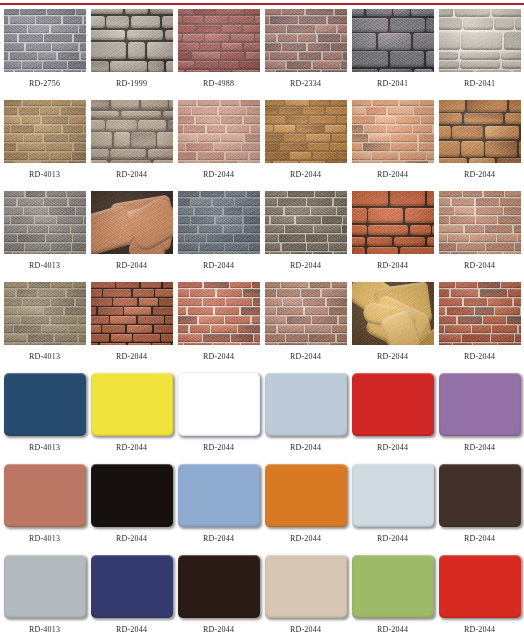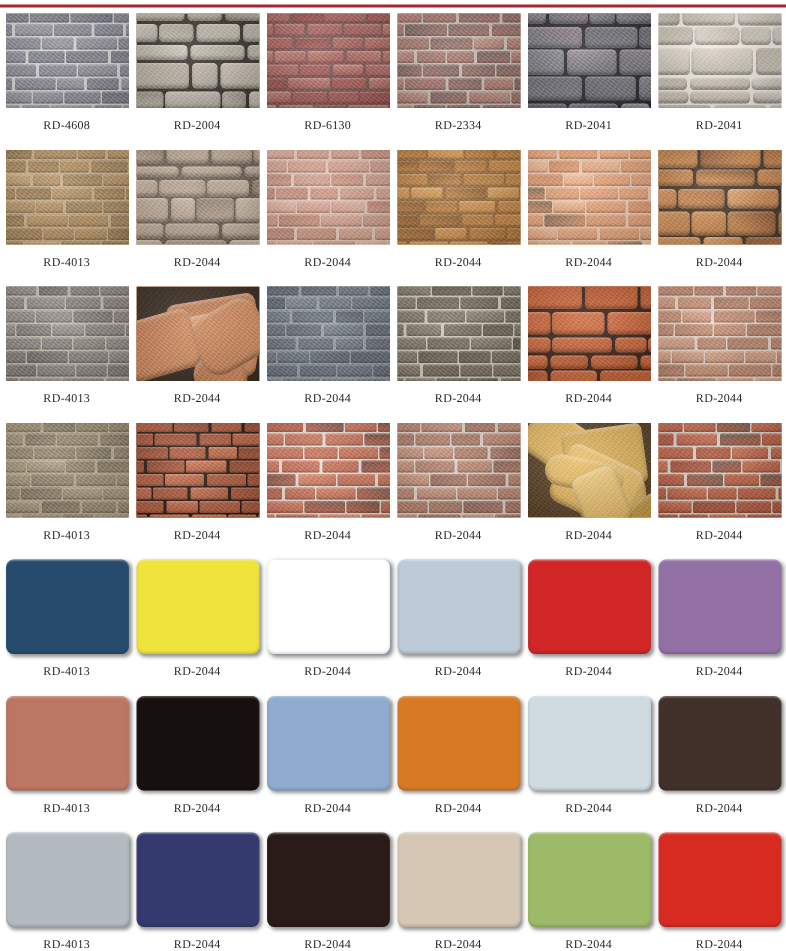--- a/index.html
+++ b/index.html
@@ -108,21 +108,21 @@
           <div class="brk" style="left: 64.802px; top: 52px; width: 25.4189px; height: 7.6px; background: linear-gradient(176deg, rgb(118, 119, 127), rgb(141, 142, 152)); box-shadow: rgba(255, 255, 255, 0.18) 0px 1px 0px inset, rgba(0, 0, 0, 0.22) 0px -1px 1px inset;"></div>
           <div class="brk" style="left: -14px; top: 61px; width: 23.6099px; height: 7.6px; background: linear-gradient(173deg, rgb(163, 160, 168), rgb(141, 142, 152)); box-shadow: rgba(255, 255, 255, 0.18) 0px 1px 0px inset, rgba(0, 0, 0, 0.22) 0px -1px 1px inset;"></div>
           <div class="brk" style="left: 11.0099px; top: 61px; width: 18.4422px; height: 7.6px; background: linear-gradient(191deg, rgb(155, 151, 160), rgb(141, 142, 152)); box-shadow: rgba(255, 255, 255, 0.18) 0px 1px 0px inset, rgba(0, 0, 0, 0.22) 0px -1px 1px inset;"></div>
           <div class="brk" style="left: 30.8521px; top: 61px; width: 26.9531px; height: 7.6px; background: linear-gradient(153deg, rgb(163, 160, 168), rgb(141, 142, 152)); box-shadow: rgba(255, 255, 255, 0.18) 0px 1px 0px inset, rgba(0, 0, 0, 0.22) 0px -1px 1px inset;"></div>
           <div class="brk" style="left: 59.2052px; top: 61px; width: 18.3118px; height: 7.6px; background: linear-gradient(161deg, rgb(138, 138, 149), rgb(141, 142, 152)); box-shadow: rgba(255, 255, 255, 0.18) 0px 1px 0px inset, rgba(0, 0, 0, 0.22) 0px -1px 1px inset;"></div>
           <div class="brk" style="left: 78.917px; top: 61px; width: 25.7571px; height: 7.6px; background: linear-gradient(168deg, rgb(155, 151, 160), rgb(141, 142, 152)); box-shadow: rgba(255, 255, 255, 0.18) 0px 1px 0px inset, rgba(0, 0, 0, 0.22) 0px -1px 1px inset;"></div>
         </div>
         <div class="grain"></div>
         <div class="vig"></div>
       </div>
-      <div class="caption">RD-4608</div>
+      <div class="caption">RD-2756</div>
     </div>
     <div class="swatch-cell">
       <div class="tile" style="background: rgb(185, 177, 164);">
         <div class="stone" style="background: rgb(59, 54, 48);">
           <div class="stn" style="left: -4px; top: -3px; width: 36.4647px; height: 8.06548px; background: linear-gradient(160deg, rgb(194, 187, 173), rgb(185, 177, 164) 70%); box-shadow: rgba(255, 255, 255, 0.22) 0px 1px 1px inset, rgba(0, 0, 0, 0.28) 0px -2px 2px inset;"></div>
           <div class="stn" style="left: 34.0647px; top: -3px; width: 23.5594px; height: 8.06548px; background: linear-gradient(192deg, rgb(168, 160, 148), rgb(185, 177, 164) 70%); box-shadow: rgba(255, 255, 255, 0.22) 0px 1px 1px inset, rgba(0, 0, 0, 0.28) 0px -2px 2px inset;"></div>
           <div class="stn" style="left: 59.224px; top: -3px; width: 32.2308px; height: 8.06548px; background: linear-gradient(139deg, rgb(154, 147, 134), rgb(185, 177, 164) 70%); box-shadow: rgba(255, 255, 255, 0.22) 0px 1px 1px inset, rgba(0, 0, 0, 0.28) 0px -2px 2px inset;"></div>
           <div class="stn" style="left: -4px; top: 6.66548px; width: 18.3025px; height: 12.5816px; background: linear-gradient(147deg, rgb(215, 209, 198), rgb(185, 177, 164) 70%); box-shadow: rgba(255, 255, 255, 0.22) 0px 1px 1px inset, rgba(0, 0, 0, 0.28) 0px -2px 2px inset;"></div>
           <div class="stn" style="left: 15.9025px; top: 6.66548px; width: 22.7194px; height: 12.5816px; background: linear-gradient(228deg, rgb(168, 160, 148), rgb(185, 177, 164) 70%); box-shadow: rgba(255, 255, 255, 0.22) 0px 1px 1px inset, rgba(0, 0, 0, 0.28) 0px -2px 2px inset;"></div>
           <div class="stn" style="left: 40.2219px; top: 6.66548px; width: 29.1815px; height: 12.5816px; background: linear-gradient(196deg, rgb(194, 187, 173), rgb(185, 177, 164) 70%); box-shadow: rgba(255, 255, 255, 0.22) 0px 1px 1px inset, rgba(0, 0, 0, 0.28) 0px -2px 2px inset;"></div>
@@ -134,21 +134,21 @@
           <div class="stn" style="left: 37.3372px; top: 32.8623px; width: 17.3795px; height: 17.3076px; background: linear-gradient(127deg, rgb(194, 187, 173), rgb(185, 177, 164) 70%); box-shadow: rgba(255, 255, 255, 0.22) 0px 1px 1px inset, rgba(0, 0, 0, 0.28) 0px -2px 2px inset;"></div>
           <div class="stn" style="left: 56.3166px; top: 32.8623px; width: 31.8752px; height: 17.3076px; background: linear-gradient(138deg, rgb(205, 198, 185), rgb(185, 177, 164) 70%); box-shadow: rgba(255, 255, 255, 0.22) 0px 1px 1px inset, rgba(0, 0, 0, 0.28) 0px -2px 2px inset;"></div>
           <div class="stn" style="left: -4px; top: 51.7699px; width: 22.2032px; height: 12.2466px; background: linear-gradient(179deg, rgb(154, 147, 134), rgb(185, 177, 164) 70%); box-shadow: rgba(255, 255, 255, 0.22) 0px 1px 1px inset, rgba(0, 0, 0, 0.28) 0px -2px 2px inset;"></div>
           <div class="stn" style="left: 19.8032px; top: 51.7699px; width: 36.4387px; height: 12.2466px; background: linear-gradient(171deg, rgb(205, 198, 185), rgb(185, 177, 164) 70%); box-shadow: rgba(255, 255, 255, 0.22) 0px 1px 1px inset, rgba(0, 0, 0, 0.28) 0px -2px 2px inset;"></div>
           <div class="stn" style="left: 57.8419px; top: 51.7699px; width: 16.1205px; height: 12.2466px; background: linear-gradient(230deg, rgb(154, 147, 134), rgb(185, 177, 164) 70%); box-shadow: rgba(255, 255, 255, 0.22) 0px 1px 1px inset, rgba(0, 0, 0, 0.28) 0px -2px 2px inset;"></div>
           <div class="stn" style="left: 75.5623px; top: 51.7699px; width: 16.7768px; height: 12.2466px; background: linear-gradient(131deg, rgb(205, 198, 185), rgb(185, 177, 164) 70%); box-shadow: rgba(255, 255, 255, 0.22) 0px 1px 1px inset, rgba(0, 0, 0, 0.28) 0px -2px 2px inset;"></div>
         </div>
         <div class="grain"></div>
         <div class="vig"></div>
       </div>
-      <div class="caption">RD-2004</div>
+      <div class="caption">RD-1999</div>
     </div>
     <div class="swatch-cell">
       <div class="tile" style="background: rgb(164, 95, 92);">
         <div class="brick-rows" style="background: rgb(123, 90, 87);">
           <div class="brk" style="left: -3px; top: -2px; width: 18.9848px; height: 7.6px; background: linear-gradient(197deg, rgb(176, 112, 106), rgb(164, 95, 92)); box-shadow: rgba(255, 255, 255, 0.18) 0px 1px 0px inset, rgba(0, 0, 0, 0.22) 0px -1px 1px inset;"></div>
           <div class="brk" style="left: 17.3848px; top: -2px; width: 19.9461px; height: 7.6px; background: linear-gradient(160deg, rgb(142, 78, 75), rgb(164, 95, 92)); box-shadow: rgba(255, 255, 255, 0.18) 0px 1px 0px inset, rgba(0, 0, 0, 0.22) 0px -1px 1px inset;"></div>
           <div class="brk" style="left: 38.7309px; top: -2px; width: 27.6241px; height: 7.6px; background: linear-gradient(185deg, rgb(176, 112, 106), rgb(164, 95, 92)); box-shadow: rgba(255, 255, 255, 0.18) 0px 1px 0px inset, rgba(0, 0, 0, 0.22) 0px -1px 1px inset;"></div>
           <div class="brk" style="left: 67.755px; top: -2px; width: 20.4071px; height: 7.6px; background: linear-gradient(199deg, rgb(169, 98, 92), rgb(164, 95, 92)); box-shadow: rgba(255, 255, 255, 0.18) 0px 1px 0px inset, rgba(0, 0, 0, 0.22) 0px -1px 1px inset;"></div>
           <div class="brk" style="left: -14px; top: 7px; width: 18.3695px; height: 7.6px; background: linear-gradient(192deg, rgb(176, 112, 106), rgb(164, 95, 92)); box-shadow: rgba(255, 255, 255, 0.18) 0px 1px 0px inset, rgba(0, 0, 0, 0.22) 0px -1px 1px inset;"></div>
           <div class="brk" style="left: 5.7695px; top: 7px; width: 20.1753px; height: 7.6px; background: linear-gradient(202deg, rgb(176, 112, 106), rgb(164, 95, 92)); box-shadow: rgba(255, 255, 255, 0.18) 0px 1px 0px inset, rgba(0, 0, 0, 0.22) 0px -1px 1px inset;"></div>
@@ -177,21 +177,21 @@
           <div class="brk" style="left: 41.8648px; top: 52px; width: 19.5366px; height: 7.6px; background: linear-gradient(205deg, rgb(169, 98, 92), rgb(164, 95, 92)); box-shadow: rgba(255, 255, 255, 0.18) 0px 1px 0px inset, rgba(0, 0, 0, 0.22) 0px -1px 1px inset;"></div>
           <div class="brk" style="left: 62.8014px; top: 52px; width: 26.5918px; height: 7.6px; background: linear-gradient(204deg, rgb(156, 84, 80), rgb(164, 95, 92)); box-shadow: rgba(255, 255, 255, 0.18) 0px 1px 0px inset, rgba(0, 0, 0, 0.22) 0px -1px 1px inset;"></div>
           <div class="brk" style="left: -14px; top: 61px; width: 20.9116px; height: 7.6px; background: linear-gradient(199deg, rgb(192, 132, 121), rgb(164, 95, 92)); box-shadow: rgba(255, 255, 255, 0.18) 0px 1px 0px inset, rgba(0, 0, 0, 0.22) 0px -1px 1px inset;"></div>
           <div class="brk" style="left: 8.31155px; top: 61px; width: 23.23px; height: 7.6px; background: linear-gradient(209deg, rgb(187, 122, 112), rgb(164, 95, 92)); box-shadow: rgba(255, 255, 255, 0.18) 0px 1px 0px inset, rgba(0, 0, 0, 0.22) 0px -1px 1px inset;"></div>
           <div class="brk" style="left: 32.9415px; top: 61px; width: 20.1234px; height: 7.6px; background: linear-gradient(199deg, rgb(142, 78, 75), rgb(164, 95, 92)); box-shadow: rgba(255, 255, 255, 0.18) 0px 1px 0px inset, rgba(0, 0, 0, 0.22) 0px -1px 1px inset;"></div>
           <div class="brk" style="left: 54.4649px; top: 61px; width: 27.1045px; height: 7.6px; background: linear-gradient(198deg, rgb(187, 122, 112), rgb(164, 95, 92)); box-shadow: rgba(255, 255, 255, 0.18) 0px 1px 0px inset, rgba(0, 0, 0, 0.22) 0px -1px 1px inset;"></div>
         </div>
         <div class="grain"></div>
         <div class="vig"></div>
       </div>
-      <div class="caption">RD-6130</div>
+      <div class="caption">RD-4988</div>
     </div>
     <div class="swatch-cell">
       <div class="tile" style="background: rgb(168, 120, 110);">
         <div class="brick-rows" style="background: rgb(203, 191, 182);">
           <div class="brk" style="left: -3px; top: -2px; width: 19.4756px; height: 7.6px; background: linear-gradient(161deg, rgb(185, 139, 126), rgb(168, 120, 110)); box-shadow: rgba(255, 255, 255, 0.18) 0px 1px 0px inset, rgba(0, 0, 0, 0.22) 0px -1px 1px inset;"></div>
           <div class="brk" style="left: 17.8756px; top: -2px; width: 21.8959px; height: 7.6px; background: linear-gradient(165deg, rgb(160, 122, 114), rgb(168, 120, 110)); box-shadow: rgba(255, 255, 255, 0.18) 0px 1px 0px inset, rgba(0, 0, 0, 0.22) 0px -1px 1px inset;"></div>
           <div class="brk" style="left: 41.1715px; top: -2px; width: 27.7919px; height: 7.6px; background: linear-gradient(177deg, rgb(126, 106, 102), rgb(168, 120, 110)); box-shadow: rgba(255, 255, 255, 0.18) 0px 1px 0px inset, rgba(0, 0, 0, 0.22) 0px -1px 1px inset;"></div>
           <div class="brk" style="left: 70.3634px; top: -2px; width: 24.9986px; height: 7.6px; background: linear-gradient(155deg, rgb(140, 111, 104), rgb(168, 120, 110)); box-shadow: rgba(255, 255, 255, 0.18) 0px 1px 0px inset, rgba(0, 0, 0, 0.22) 0px -1px 1px inset;"></div>
           <div class="brk" style="left: -14px; top: 7px; width: 18.2064px; height: 7.6px; background: linear-gradient(208deg, rgb(160, 122, 114), rgb(168, 120, 110)); box-shadow: rgba(255, 255, 255, 0.18) 0px 1px 0px inset, rgba(0, 0, 0, 0.22) 0px -1px 1px inset;"></div>
           <div class="brk" style="left: 5.60636px; top: 7px; width: 27.6745px; height: 7.6px; background: linear-gradient(158deg, rgb(111, 98, 96), rgb(168, 120, 110)); box-shadow: rgba(255, 255, 255, 0.18) 0px 1px 0px inset, rgba(0, 0, 0, 0.22) 0px -1px 1px inset;"></div>

